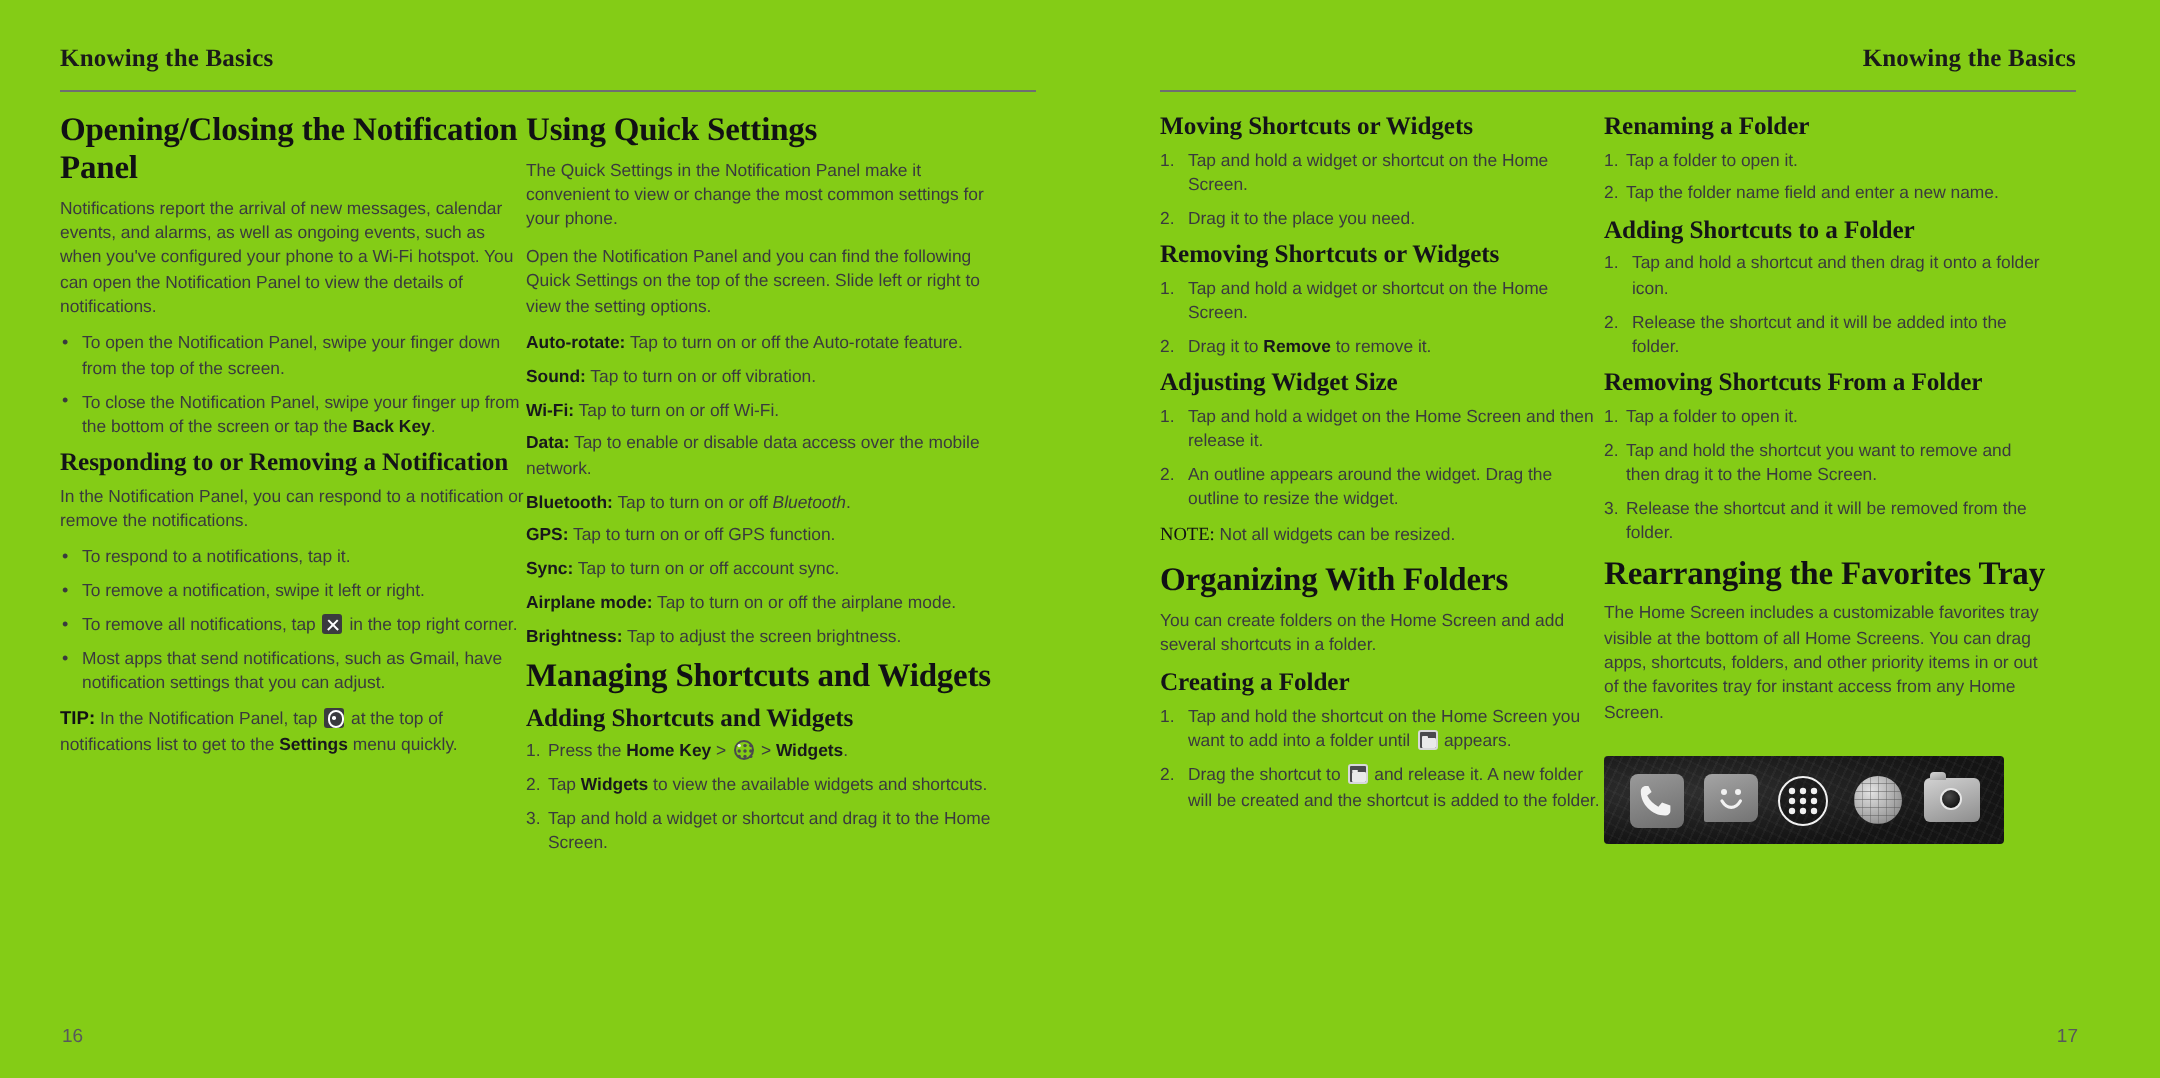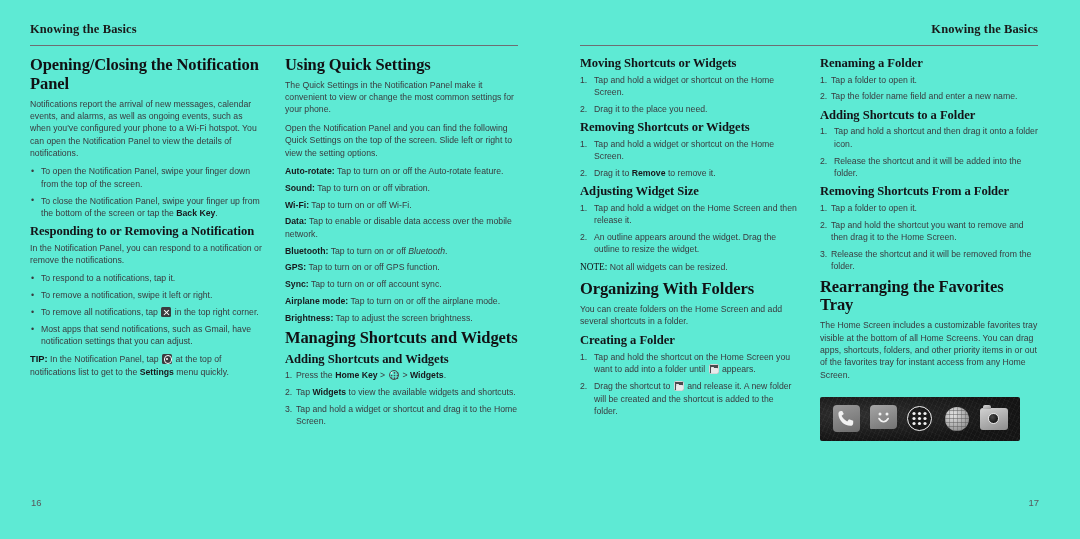--- a/index.html
+++ b/index.html
@@ -10,21 +10,21 @@
     background: #ffffff;
     font-family: "Liberation Sans", sans-serif;
     overflow: hidden;
   }
 
   .spread {
     position: relative;
     width: 1080px;
     height: 539px;
     display: flex;
-    background: #5eead4;
+    background: #84cc16;
   }
 
   .page {
     position: relative;
     width: 540px;
     height: 539px;
     padding: 0;
   }
 
   .page-inner {
@@ -48,35 +48,34 @@
   .page-left .running-head {
     left: 30px; right: 22px; text-align: left;
   }
   .page-right .running-head {
     left: 40px; right: 42px; text-align: right;
   }
 
   
   .folio {
     position: absolute;
-    bottom: 31px;
+    bottom: 15px;
     font-size: 9.5px;
     color: #58585c;
     font-family: "Liberation Sans", sans-serif;
   }
   .page-left .folio { left: 31px; }
   .page-right .folio { right: 41px; }
 
   
   .cols {
     position: absolute;
     top: 56px;
     bottom: 42px;
     display: flex;
-    gap: 22px;
   }
   .page-left .cols { left: 30px; right: 22px; }
   .page-right .cols { left: 40px; right: 42px; }
 
   .col {
     width: 233px;
     position: relative;
   }
   .page-right .col { width: 222px; }
 

